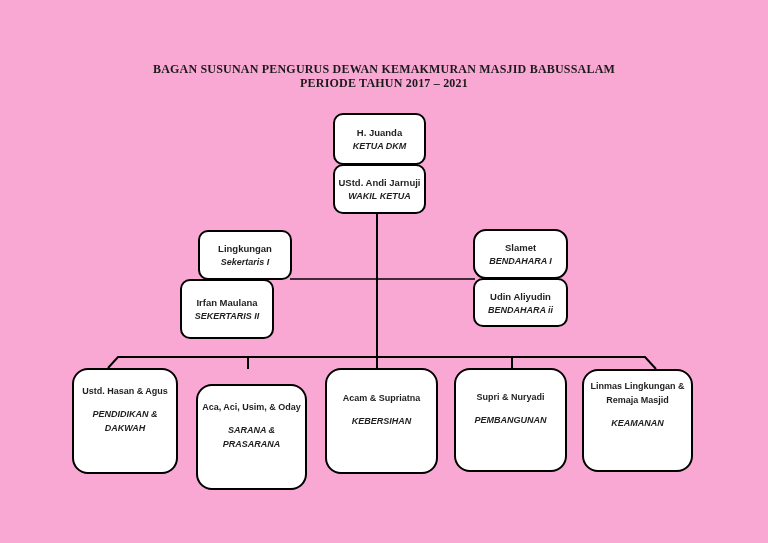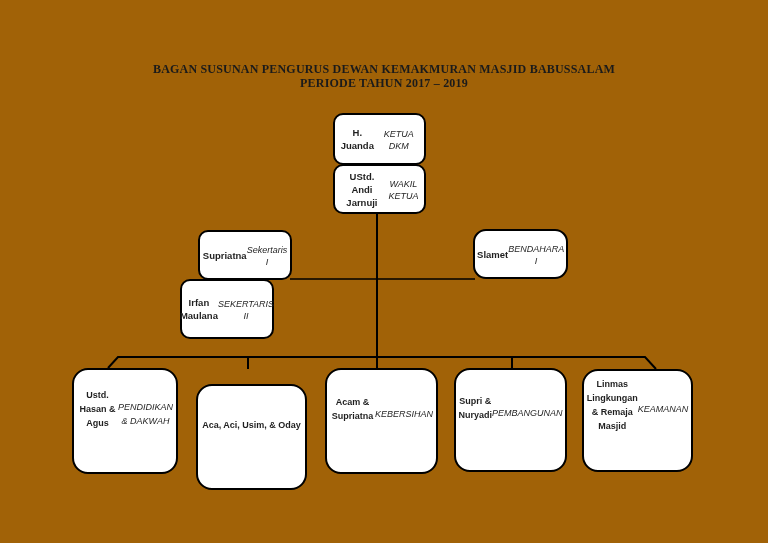--- a/index.html
+++ b/index.html
@@ -1,34 +1,34 @@
 <!DOCTYPE html>
 <html><head>
 <meta charset="utf-8">
 <style>
   html,body{margin:0;padding:0;background:#e9e9e9;}
   .page{
-    position:relative;width:768px;height:543px;background:#a16207;
+    position:relative;width:768px;height:543px;background:#f9a8d4;
     font-family:"Liberation Sans",sans-serif;color:#1a1a1a;overflow:hidden;
     margin:0 auto;
   }
   .title{
     position:absolute;left:0;top:62px;width:768px;text-align:center;
     font-family:"Liberation Serif",serif;font-weight:bold;color:#1b1b1b;
   }
   .title .t1{font-size:12px;letter-spacing:.2px;line-height:14px;}
   .title .t2{font-size:12px;letter-spacing:.2px;line-height:14px;}
   svg.wires{position:absolute;left:0;top:0;}
   .node{
     position:absolute;background:#ffffff;border:2px solid #000;border-radius:10px;
-    display:flex;flex-direction:row;align-items:center;justify-content:center;
+    display:flex;flex-direction:column;align-items:center;justify-content:center;
     text-align:center;box-sizing:border-box;padding:2px 3px;
   }
   .node .nm{font-weight:bold;font-size:9.5px;line-height:13px;color:#1f1f1f;}
-  .node .rl{font-weight:normal;font-style:italic;font-size:9px;line-height:12px;color:#1f1f1f;margin-top:1px;}
+  .node .rl{font-weight:bold;font-style:italic;font-size:9px;line-height:12px;color:#1f1f1f;margin-top:1px;}
   
   .n-ketua      {left:333px;top:113px;width:93px;height:52px;}
   .n-wakil      {left:333px;top:164px;width:93px;height:50px;}
   
   .n-sek1       {left:198px;top:230px;width:94px;height:50px;}
   .n-sek2       {left:180px;top:279px;width:94px;height:60px;}
   
   .n-bend1      {left:473px;top:229px;width:95px;height:50px;border-radius:13px;}
   .n-bend2      {left:473px;top:278px;width:95px;height:49px;}
   
@@ -43,21 +43,21 @@
   .n-div1 .rl{max-width:80px;}
   .n-div5 .nm{max-width:100px;}
 </style>
 </head>
 <body>
 
 <div class="page">
 
   <div class="title">
     <div class="t1">BAGAN SUSUNAN PENGURUS DEWAN KEMAKMURAN MASJID BABUSSALAM</div>
-    <div class="t2">PERIODE TAHUN 2017 – 2019</div>
+    <div class="t2">PERIODE TAHUN 2017 – 2021</div>
   </div>
 
   <svg class="wires" width="768" height="543" viewBox="0 0 768 543">
 
     <line x1="377" y1="212" x2="377" y2="369" stroke="#000" stroke-width="2"></line>
 
     <line x1="290" y1="279" x2="475" y2="279" stroke="#000" stroke-width="1.6"></line>
 
     <polyline points="108,368 118,357 645,357 656,369" fill="none" stroke="#000" stroke-width="2"></polyline>
 
@@ -69,42 +69,47 @@
     <div class="nm">H. Juanda</div>
     <div class="rl">KETUA DKM</div>
   </div>
 
   <div class="node n-wakil">
     <div class="nm">UStd. Andi Jarnuji</div>
     <div class="rl">WAKIL KETUA</div>
   </div>
 
   <div class="node n-sek1">
-    <div class="nm">Supriatna</div>
+    <div class="nm">Lingkungan</div>
     <div class="rl">Sekertaris I</div>
   </div>
 
   <div class="node n-sek2">
     <div class="nm">Irfan Maulana</div>
     <div class="rl">SEKERTARIS II</div>
   </div>
 
   <div class="node n-bend1">
     <div class="nm">Slamet</div>
     <div class="rl">BENDAHARA I</div>
   </div>
 
+  <div class="node n-bend2">
+    <div class="nm">Udin Aliyudin</div>
+    <div class="rl">BENDAHARA ii</div>
+  </div>
 
   <div class="node bottom n-div1">
     <div class="nm">Ustd. Hasan &amp; Agus</div>
     <div class="rl">PENDIDIKAN &amp; DAKWAH</div>
   </div>
 
   <div class="node bottom n-div2">
     <div class="nm">Aca, Aci, Usim, &amp; Oday</div>
+    <div class="rl">SARANA &amp; PRASARANA</div>
   </div>
 
   <div class="node bottom n-div3">
     <div class="nm">Acam &amp; Supriatna</div>
     <div class="rl">KEBERSIHAN</div>
   </div>
 
   <div class="node bottom n-div4">
     <div class="nm">Supri &amp; Nuryadi</div>
     <div class="rl">PEMBANGUNAN</div>

